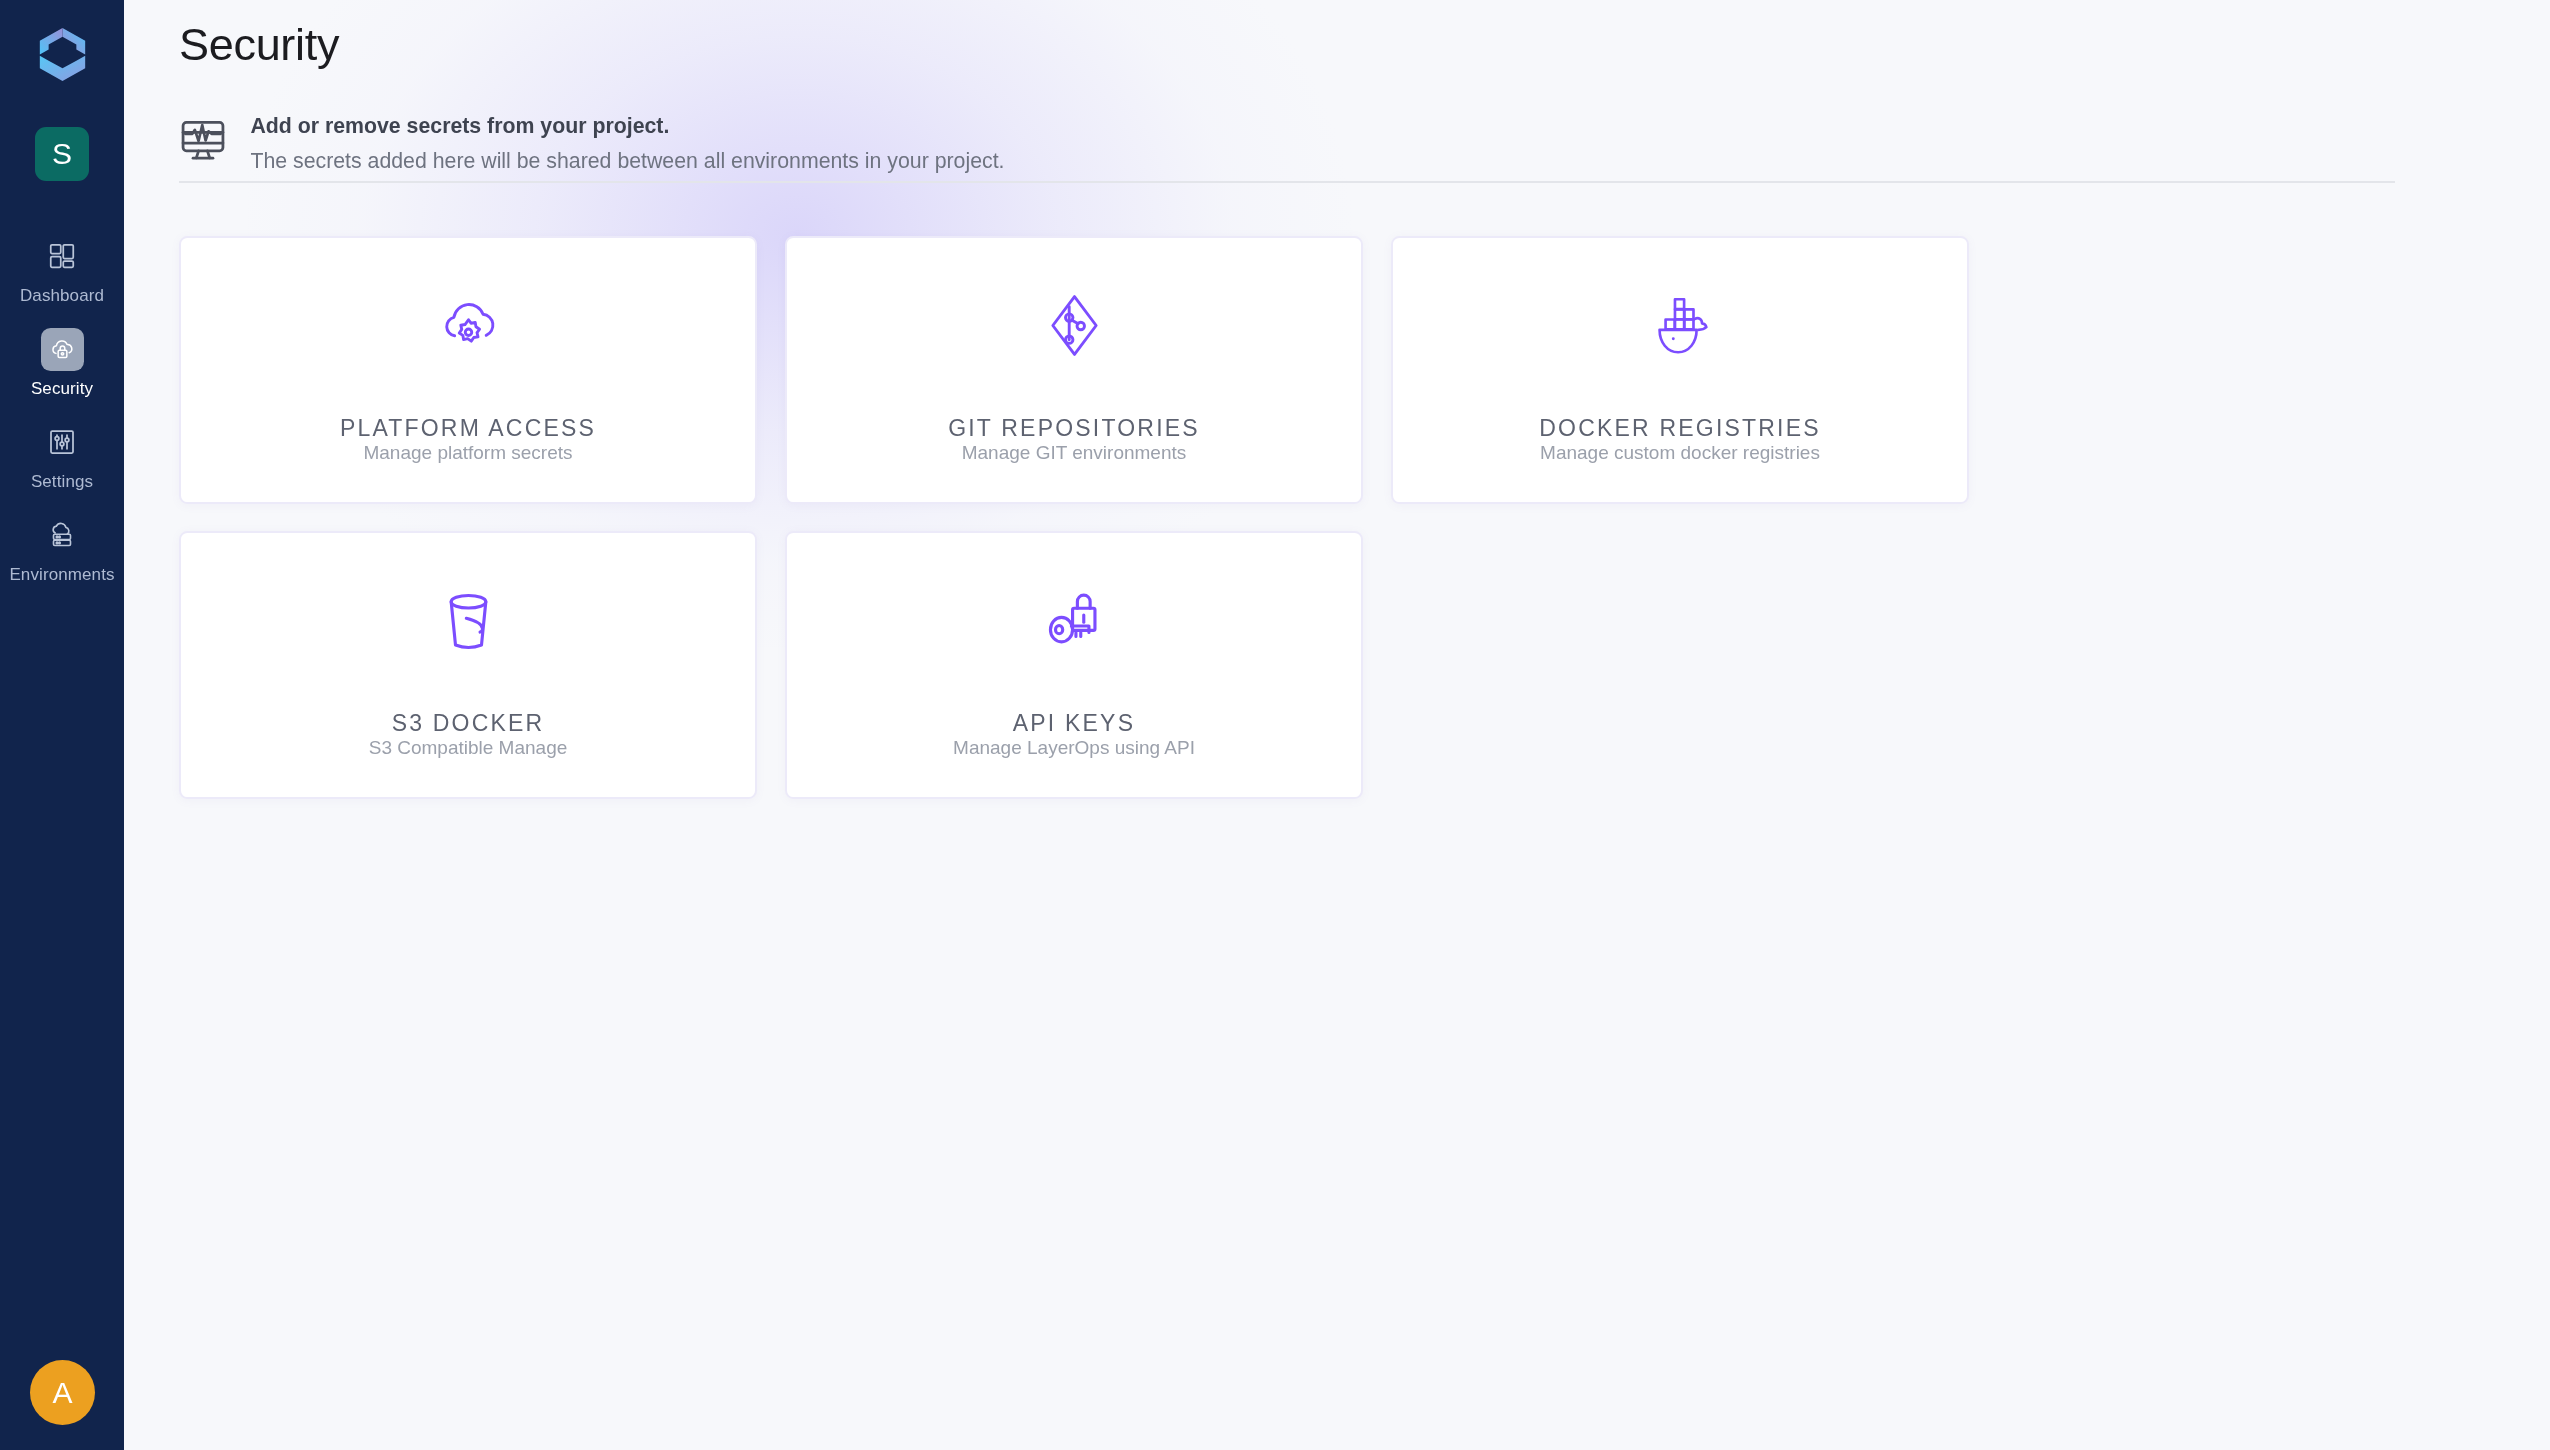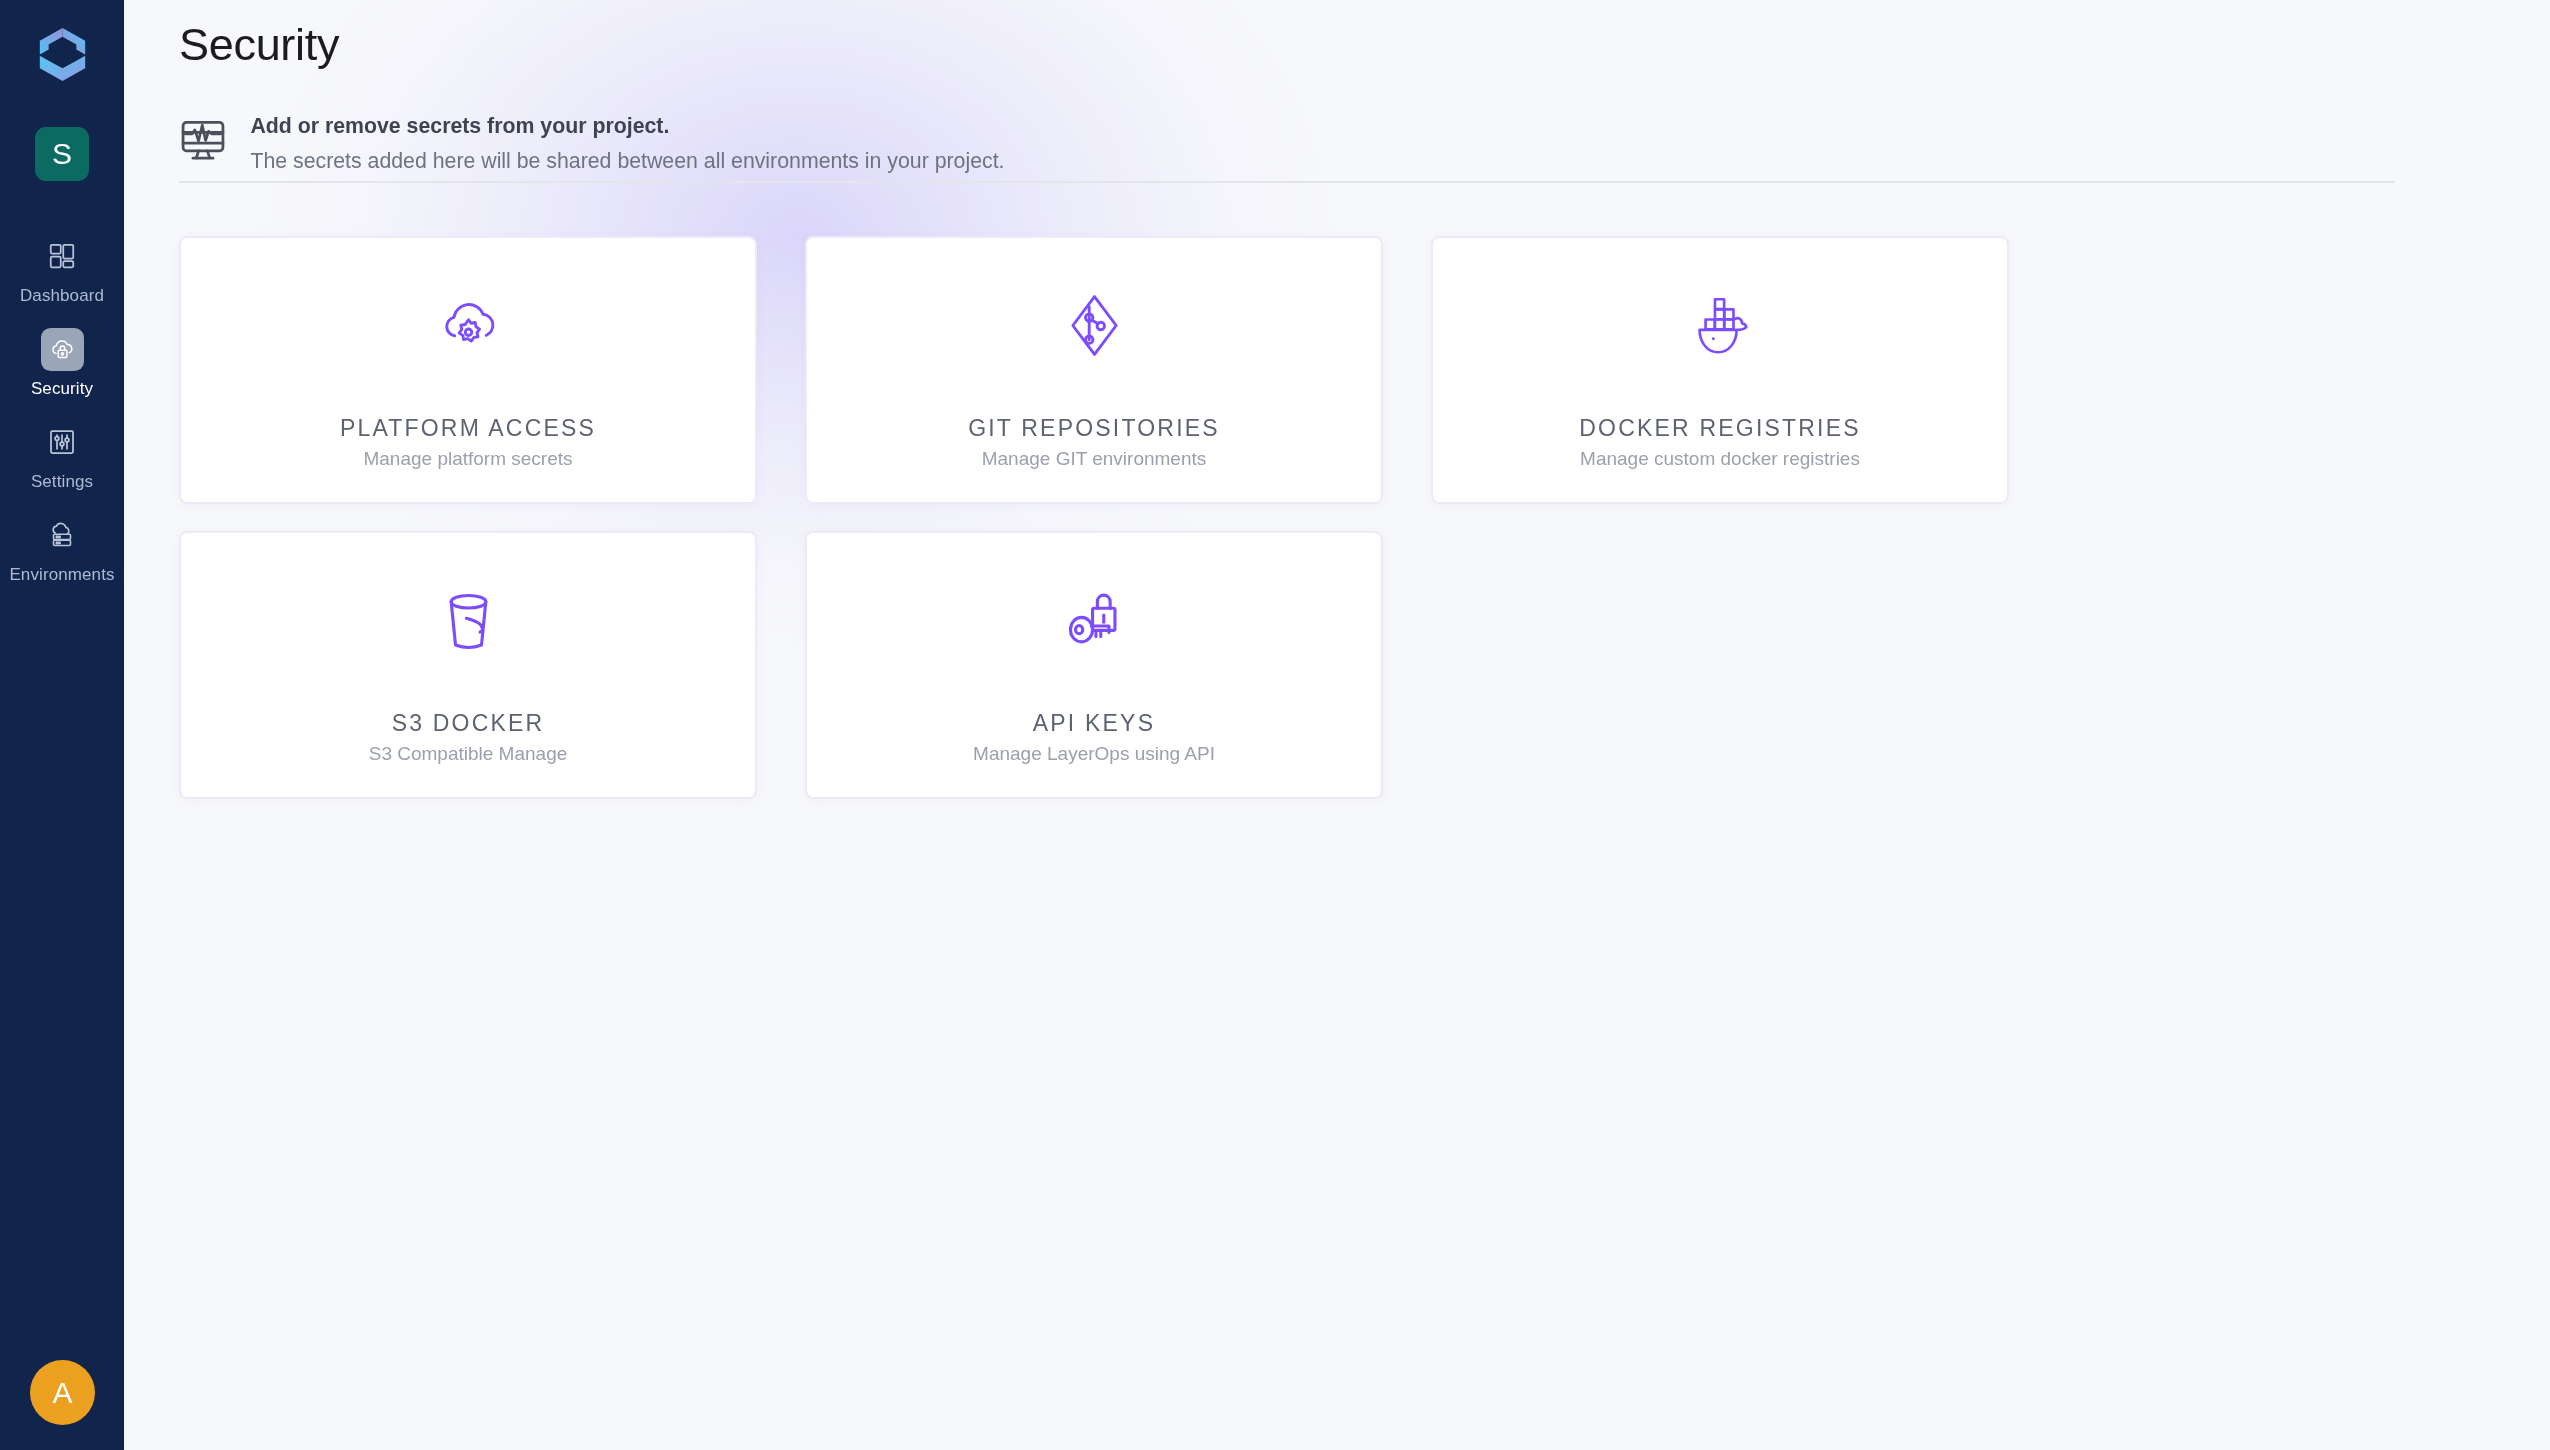--- a/index.html
+++ b/index.html
@@ -83,40 +83,40 @@
   #notice-icon { flex:0 0 auto; width:48px; height:45px; margin-top:4.1px; }
   #notice-text { display:flex; flex-direction:column; gap:9.6px; }
   #notice-title { font-size:21.3px; font-weight:700; color:#3e4350; line-height:1.2; }
   #notice-sub  { font-size:21.3px; font-weight:400; color:#6e7380; line-height:1.2; }
 
   
   #cards {
     margin-top:53px;
     display:grid;
     grid-template-columns:repeat(3, 578px);
-    gap:27px 48px;
+    gap:27px 28px;
     width:1795px;
   }
   .card {
     height:268px;
     background:#ffffff;
     border:2.1px solid #eceaf9;
     border-radius:8.3px;
     box-shadow:0 1.4px 9.6px rgba(120,110,190,.055);
     display:flex; flex-direction:column; align-items:center;
     cursor:pointer;
   }
   .card-icon { margin-top:43px; height:89px; display:flex; align-items:center; justify-content:center; }
   .card-title {
     margin-top:47px;
     font-size:23px; font-weight:400; color:#5d6270;
     letter-spacing:2.2px; line-height:1;
   }
   .card-sub {
-    margin-top:9px;
+    margin-top:3px;
     font-size:19px; font-weight:400; color:#9ba0ab;
     line-height:1;
   }
 </style>
 </head>
 <body>
 
 <div id="app">
 
   <nav id="sidebar">

